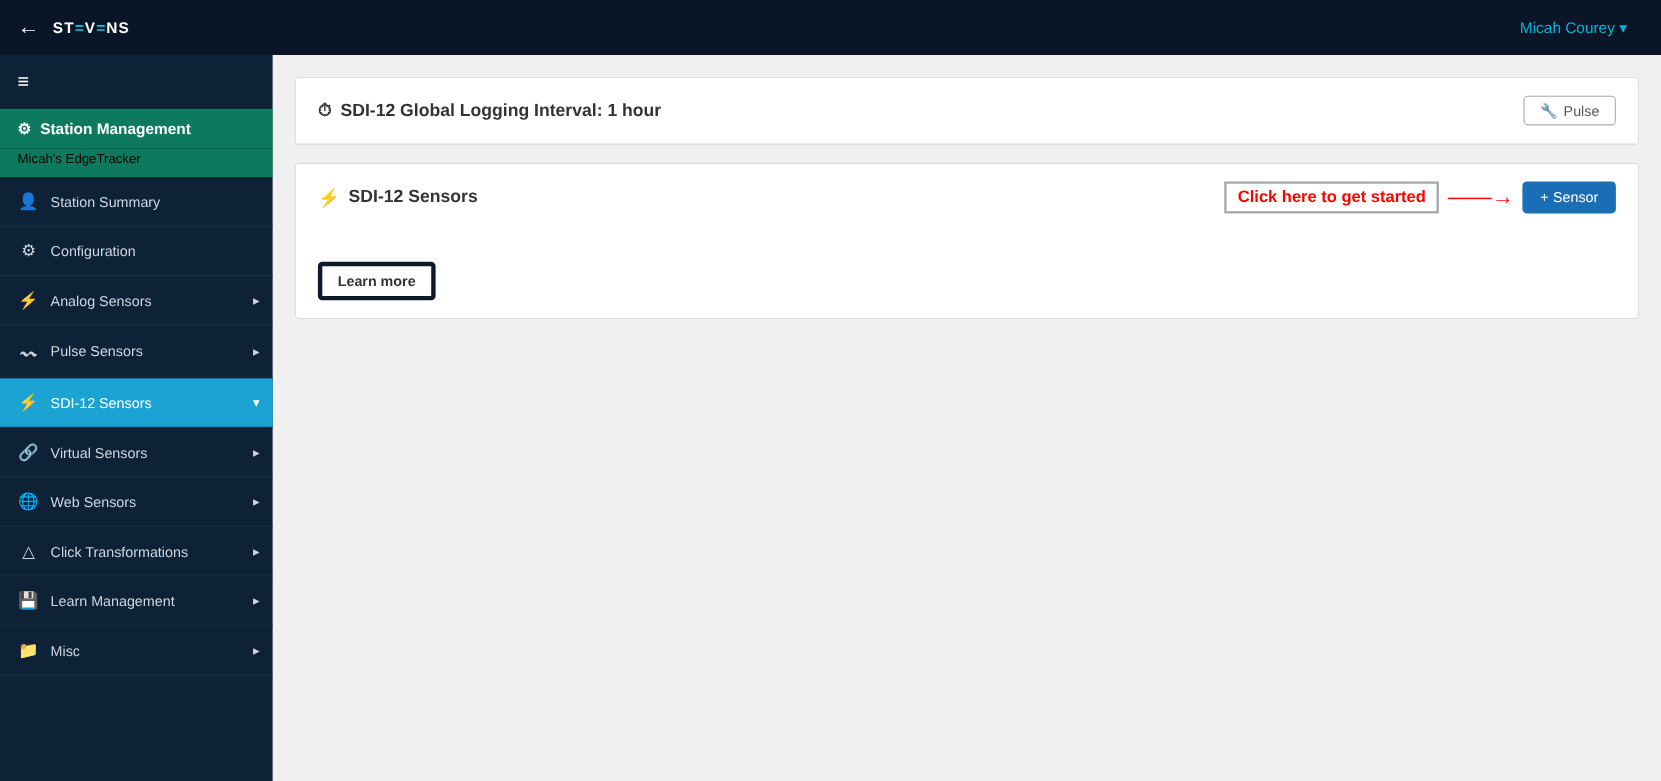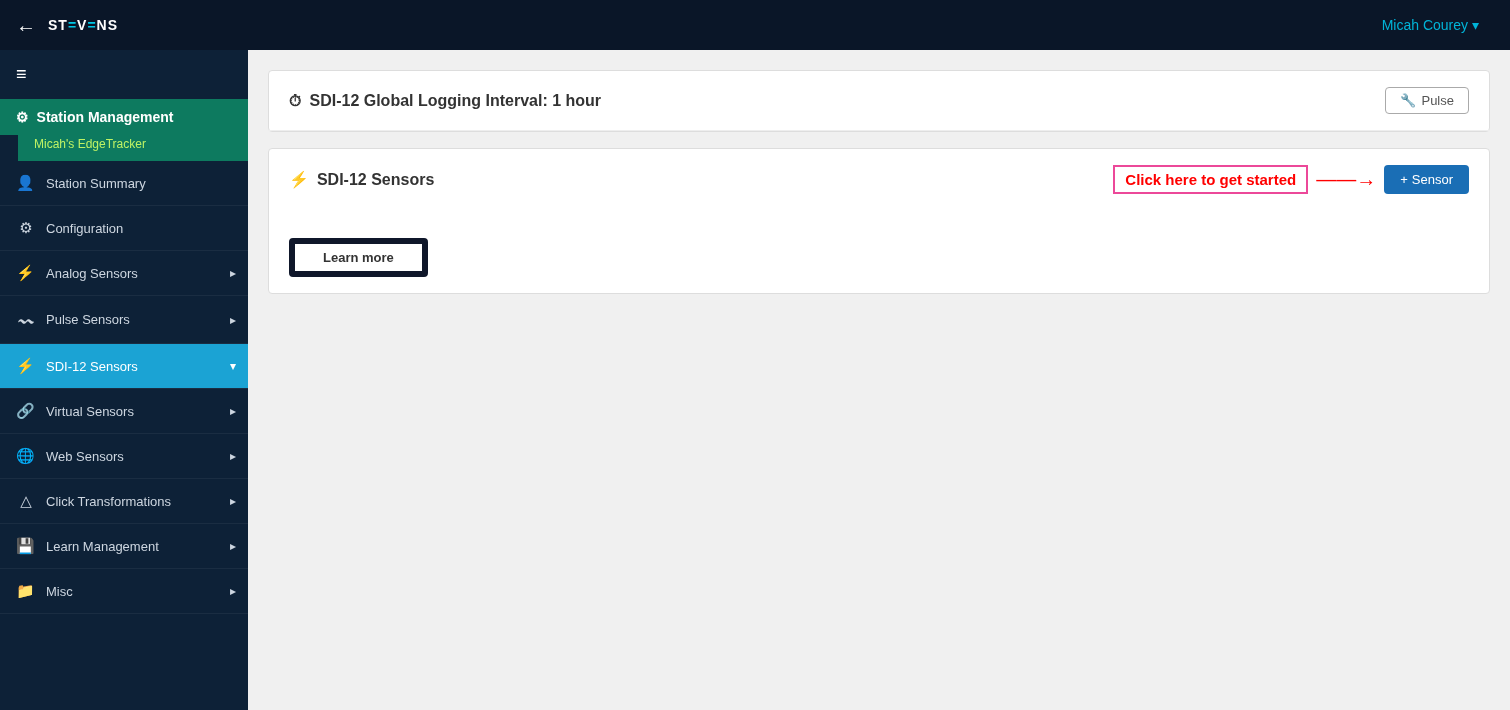--- a/index.html
+++ b/index.html
@@ -57,23 +57,22 @@
       color: #fff;
       font-size: 14px;
       font-weight: bold;
       display: flex;
       align-items: center;
       gap: 8px;
     }
     .sidebar-section-subtitle {
       background: #0d7a5f;
       padding: 2px 28px 10px 16px;
-      color: #bef264;
+      color: #000000;
       font-size: 12px;
-      margin-left: 18px;
     }
     .sidebar-item {
       display: flex;
       align-items: center;
       padding: 13px 16px;
       color: #cdd6e0;
       font-size: 13px;
       cursor: pointer;
       border-bottom: 1px solid #1a2d42;
       position: relative;
@@ -151,34 +150,34 @@
       border-radius: 4px;
       font-size: 13px;
       cursor: pointer;
       display: flex;
       align-items: center;
       gap: 4px;
     }
 
     
     .btn-learn-more {
-      border: 6px solid #0f172a;
+      border: 4px solid #0f172a;
       background: #fff;
-      padding: 6px 28px;
+      padding: 6px 14px;
       border-radius: 4px;
       font-size: 13px;
       cursor: pointer;
       font-weight: bold;
       color: #333;
       margin-top: 12px;
     }
 
     
     .click-here-annotation {
-      border: 2px solid #ec4899;
+      border: 2px solid #a3a3a3;
       color: red;
       font-size: 15px;
       font-weight: bold;
       padding: 4px 10px;
       background: #fff;
       margin-right: 8px;
       position: relative;
     }
     .annotation-arrow {
       color: red;

